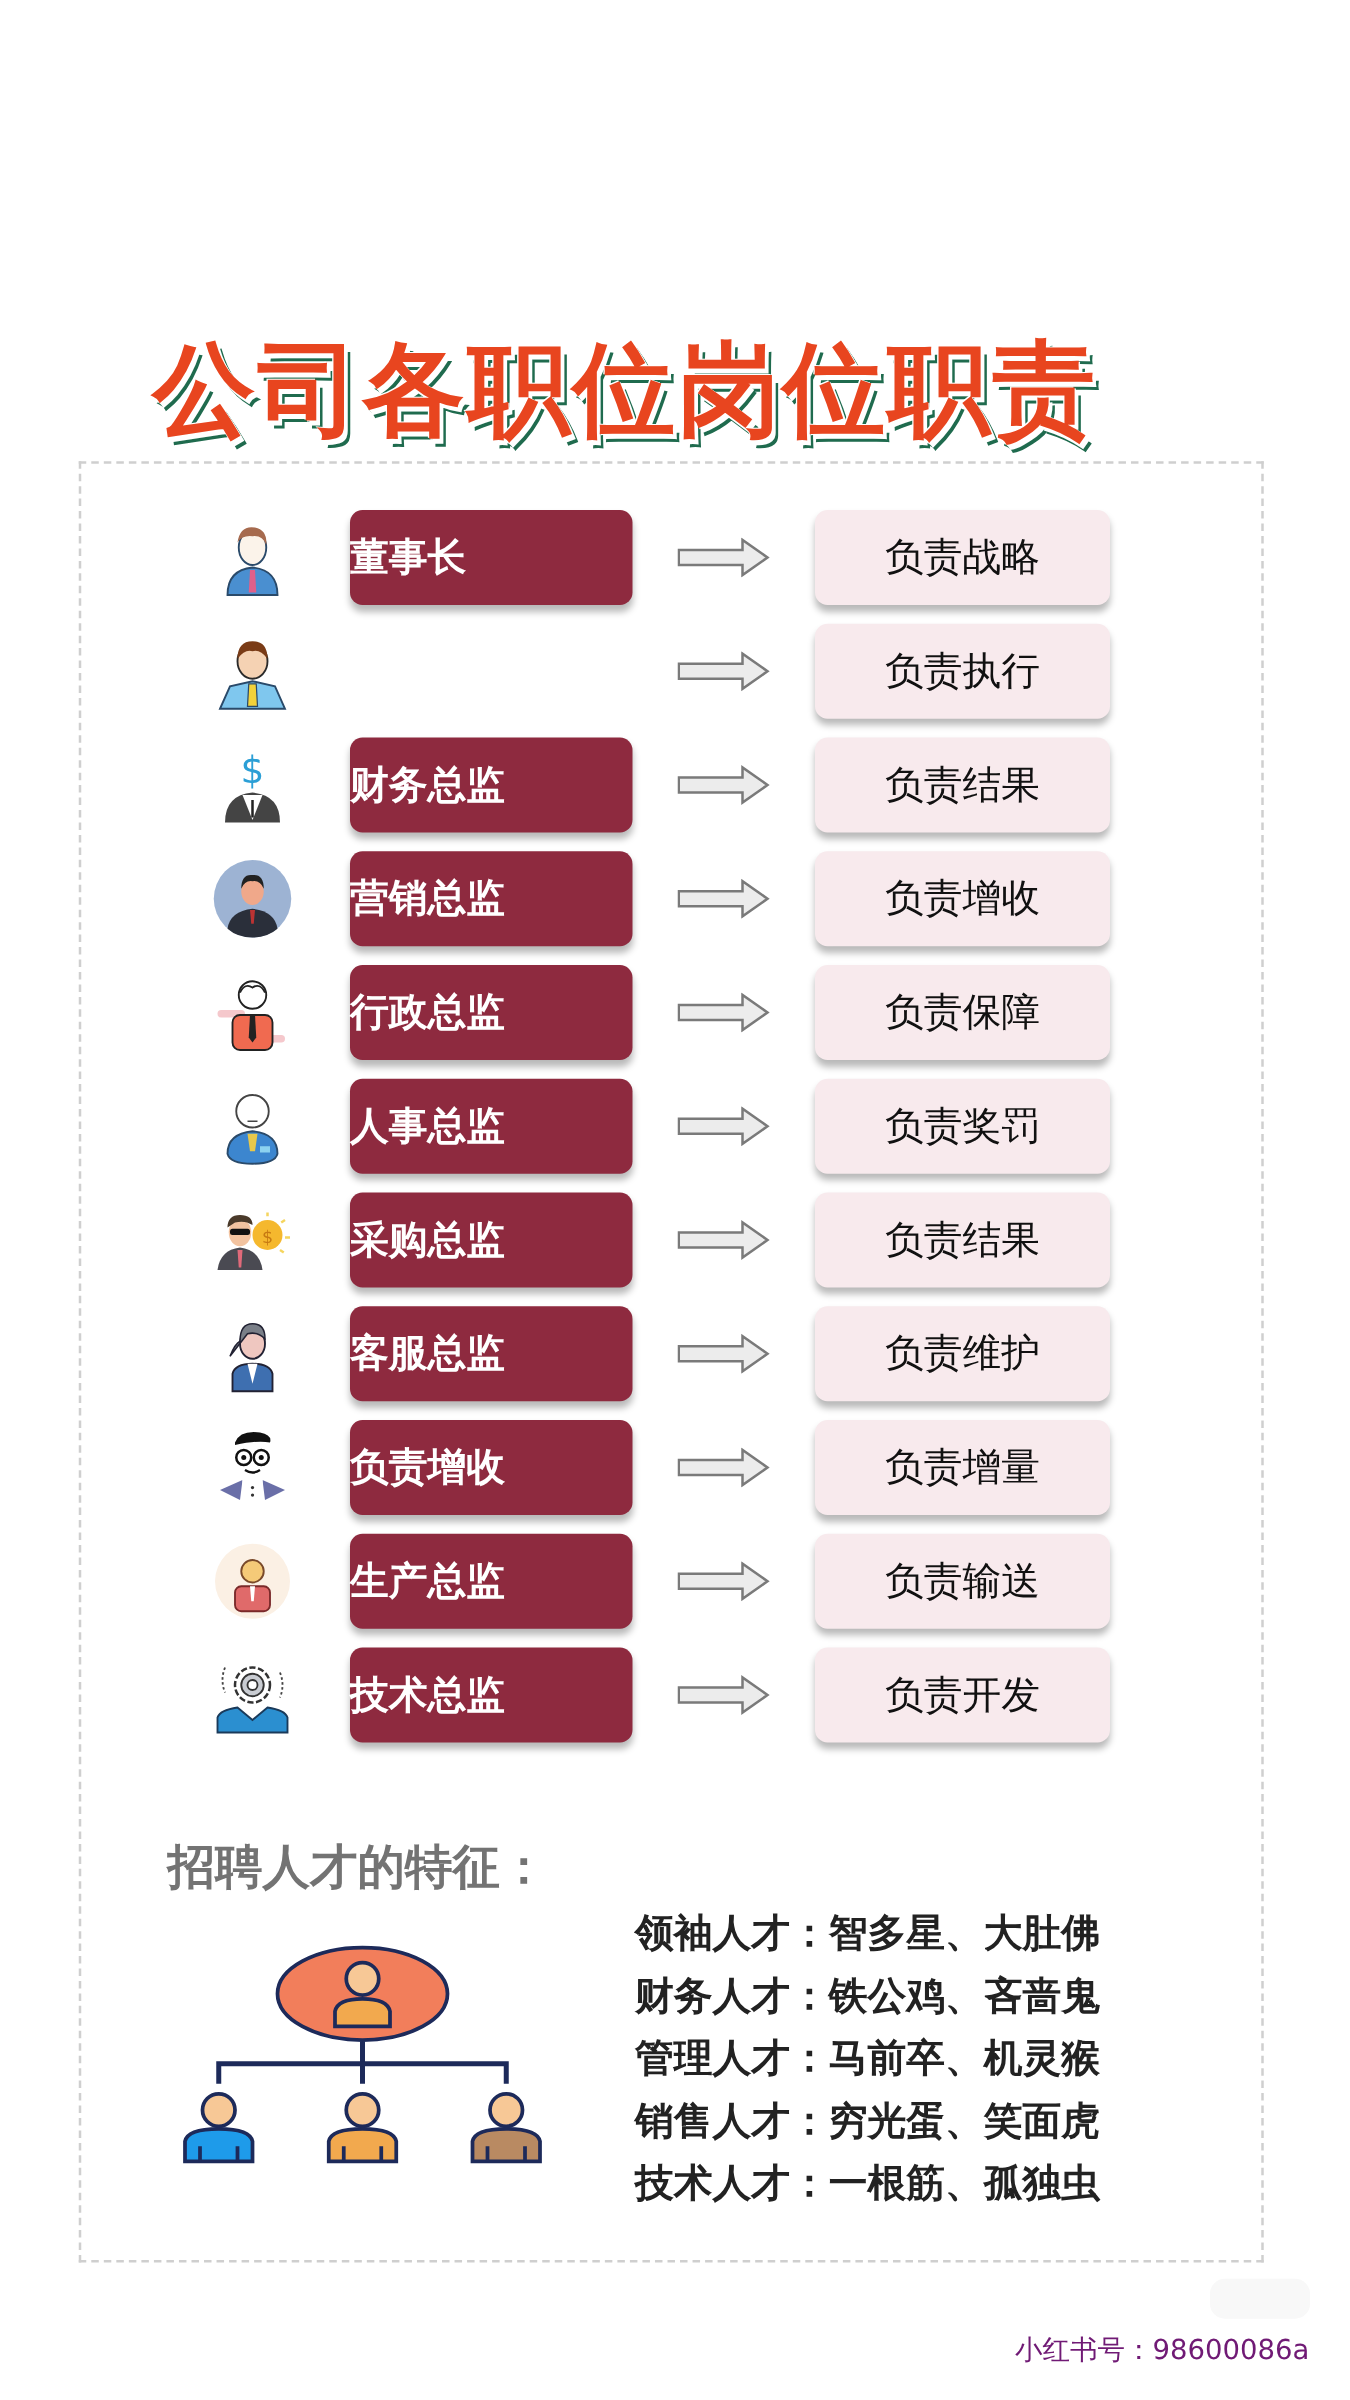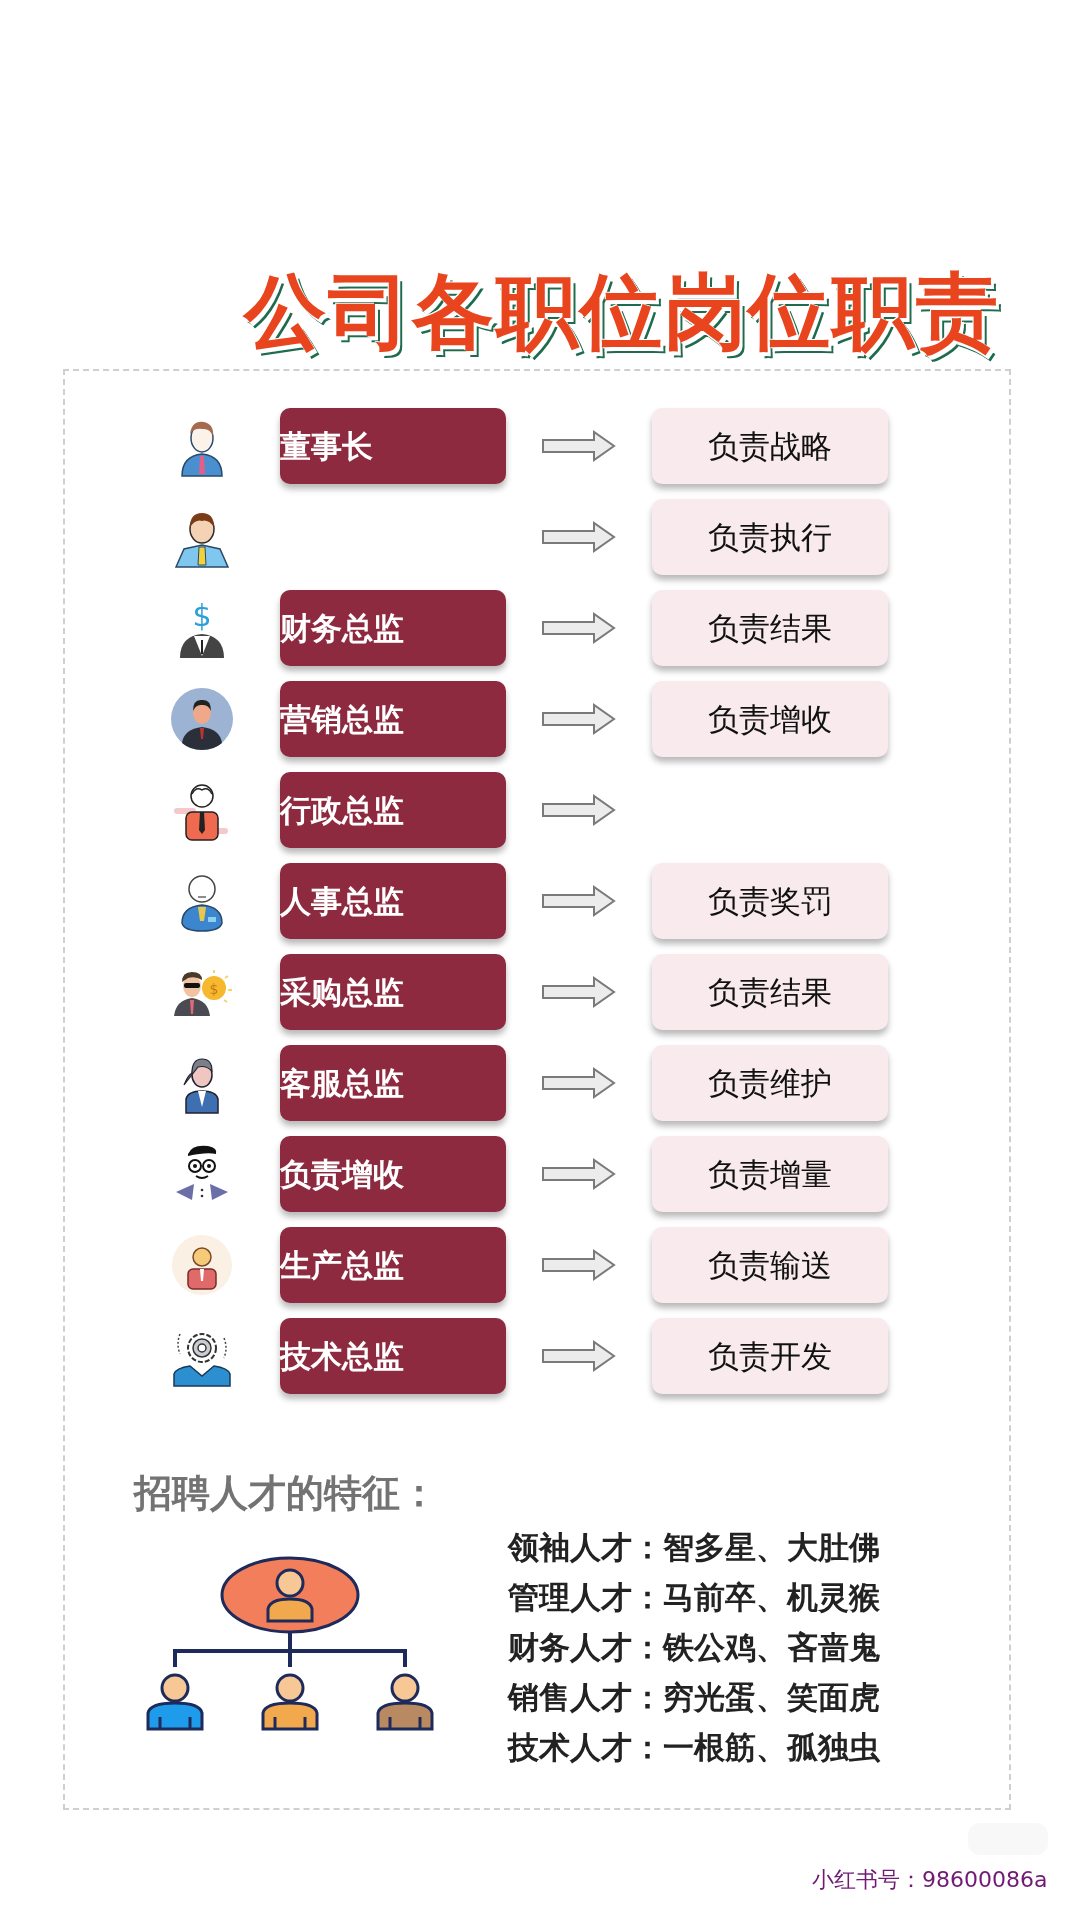--- a/index.html
+++ b/index.html
@@ -1,21 +1,21 @@
 <!DOCTYPE html>
 <html><head>
 <meta charset="utf-8">
 <style>
   html, body { margin: 0; padding: 0; }
   body {
     width: 1080px; height: 1920px; background: #ffffff; position: relative; overflow: hidden;
     font-family: "DejaVu Sans", "Liberation Sans", sans-serif;
   }
   .title {
-    position: absolute; left: 0; top: 258px; width: 1000px; text-align: right;
+    position: absolute; left: 0; top: 258px; width: 1000px; text-align: center;
     font-size: 82px; font-weight: bold; color: #E8451F; letter-spacing: 2px;
     text-shadow: -1px -1px 0 #fff, 1px 1px 0 #fff, 3px 4px 0 #fff, 5px 6px 0 #1f6b4e;
   }
   .frame {
     position: absolute; left: 63px; top: 369px; width: 948px; height: 1441px;
     border: 2px dashed #cfcfcf; box-sizing: border-box;
   }
   .row { position: absolute; left: 0; width: 1080px; height: 76px; }
   .icon { position: absolute; left: 170px; top: 6px; width: 64px; height: 64px; }
   .role {
@@ -114,20 +114,21 @@
     <rect x="40" y="50" width="18" height="6" rx="3" fill="#F5C8CC"></rect>
     <rect x="16" y="34" width="32" height="28" rx="6" fill="#F06A50" stroke="#222" stroke-width="1.5"></rect>
     <path d="M30 34 L34 34 L35 52 L32 56 L29 52 Z" fill="#222"></path>
     <circle cx="32" cy="18" r="11" fill="#fff" stroke="#222" stroke-width="1.5"></circle>
     <path d="M22 16 Q26 8 32 12 Q38 8 42 16" fill="none" stroke="#222" stroke-width="1.5"></path>
   </svg>
   <div class="role">行政总监</div>
   <svg class="arrow" viewBox="0 0 74 32">
     <path d="M1 10 L52 10 L52 2 L72 16 L52 30 L52 22 L1 22 Z" fill="#ececec" stroke="#7a7a7a" stroke-width="2"></path>
   </svg>
+  <div class="duty">负责保障</div>
 </div>
 
 <div class="row" style="top:863px">
   <svg class="icon" viewBox="0 0 64 64">
     <path d="M12 54 Q12 38 32 36 Q52 38 52 54 Q50 62 32 62 Q14 62 12 54 Z" fill="#3C86CF" stroke="#2a4a6a" stroke-width="1.5"></path>
     <path d="M28 38 L36 38 L34 52 L30 52 Z" fill="#E8C84A"></path>
     <rect x="38" y="48" width="8" height="5" fill="#8CD2F0"></rect>
     <circle cx="32" cy="20" r="13" fill="#fff" stroke="#444" stroke-width="1.5"></circle>
     <path d="M28 28 L36 28" stroke="#444" stroke-width="1.2"></path>
   </svg>
@@ -249,20 +250,20 @@
   <g>
     <circle cx="275" cy="133" r="13" fill="#F7C896" stroke="#1d2a5a" stroke-width="3"></circle>
     <path d="M248 174 L248 158 Q250 148 275 148 Q300 148 302 158 L302 174 Z" fill="#B98A62" stroke="#1d2a5a" stroke-width="3"></path>
     <line x1="260" y1="162" x2="260" y2="174" stroke="#1d2a5a" stroke-width="3"></line>
     <line x1="290" y1="162" x2="290" y2="174" stroke="#1d2a5a" stroke-width="3"></line>
   </g>
 </svg>
 
 <div class="traits">
   <div class="trait">领袖人才：智多星、大肚佛</div>
+  <div class="trait">财务人才：铁公鸡、吝啬鬼</div>
   <div class="trait">管理人才：马前卒、机灵猴</div>
-  <div class="trait">财务人才：铁公鸡、吝啬鬼</div>
   <div class="trait">销售人才：穷光蛋、笑面虎</div>
   <div class="trait">技术人才：一根筋、孤独虫</div>
 </div>
 
 <div class="wm-logo"></div>
 <div class="watermark">小红书号：98600086a</div>
 
 </body></html>

